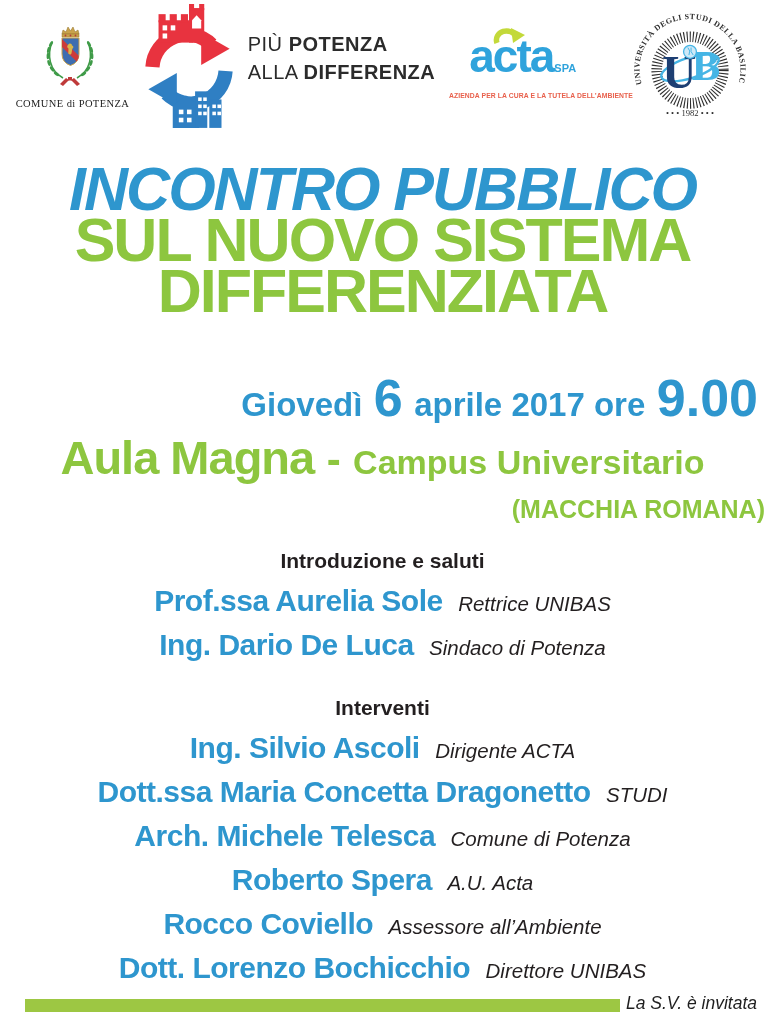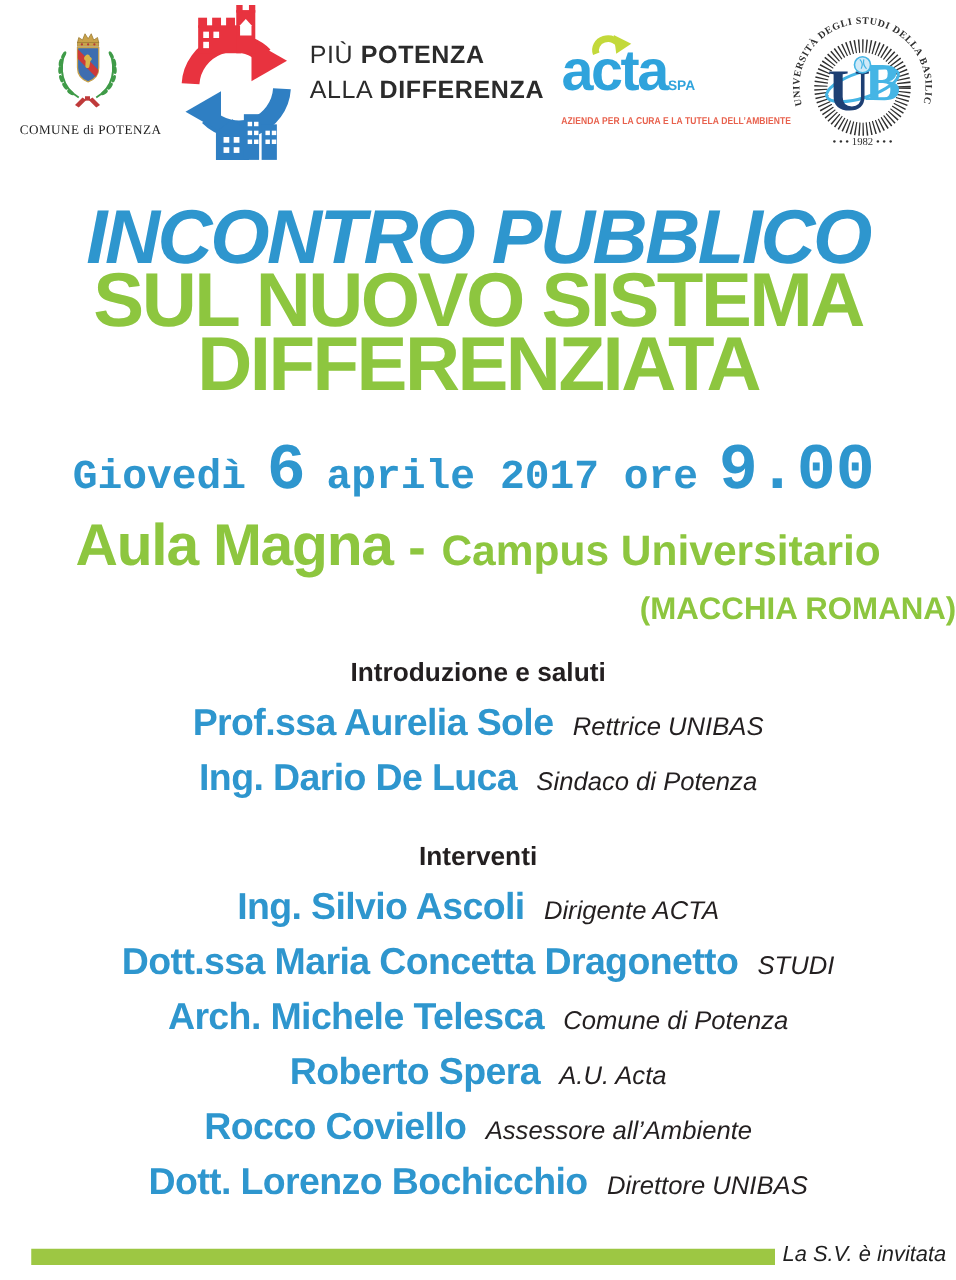--- a/index.html
+++ b/index.html
@@ -14,33 +14,33 @@
   .poster{position:relative;width:765px;height:1024px;overflow:hidden;background:#fff;}
 
   
   .logos{display:flex;justify-content:center;align-items:flex-start;padding-top:4px;gap:14px;height:142px;}
   .logo-comune{width:108px;text-align:center;margin-top:18px;}
   .logo-comune .caption{font-family:"Liberation Serif",serif;font-size:10.5px;color:#222;letter-spacing:.4px;margin-top:2px;white-space:nowrap;}
   .logo-piu{display:flex;align-items:flex-start;gap:8px;}
   .logo-piu-text{font-size:20px;color:#2b2b2b;letter-spacing:.5px;line-height:28px;margin-top:26px;white-space:nowrap;}
   .logo-piu-text b{font-weight:bold;}
   .logo-acta{margin-top:30px;width:168px;}
-  .acta-word{position:relative;font-weight:bold;font-size:46px;line-height:44px;color:var(--acta-blue);letter-spacing:-2px;display:inline-block;}
+  .acta-word{position:relative;font-weight:bold;font-size:46px;line-height:44px;color:var(--acta-blue);letter-spacing:-2px;display:inline-block;margin-left:20px;}
   .acta-arrow{position:absolute;left:23px;top:-9px;}
   .acta-spa{font-size:11px;font-weight:bold;letter-spacing:0;color:var(--acta-blue);margin-left:1px;}
   .acta-tagline{font-size:8px;font-weight:bold;color:var(--acta-red);white-space:nowrap;transform:scaleX(.85);transform-origin:left;margin-top:1px;letter-spacing:.1px;}
   .logo-unibas{margin-top:4px;}
 
   
   .title{margin-top:18px;text-align:center;font-weight:bold;font-size:61px;line-height:51px;letter-spacing:-2px;}
   .title .t-blue{color:var(--blue);font-style:italic;}
   .title .t-green{color:var(--green);}
 
   
-  .date-line{margin-top:30px;text-align:center;color:var(--blue);font-weight:bold;white-space:nowrap;font-family:Liberation Mono, monospace;}
+  .date-line{margin-top:51px;text-align:right;color:var(--blue);font-weight:bold;white-space:nowrap;}
   .date-line .sz-m{font-size:33px;}
   .date-line .sz-l{font-size:52px;margin:0 7px;}
   .venue-line{margin-top:2px;text-align:center;color:var(--green);font-weight:bold;white-space:nowrap;}
   .venue-main{font-size:47px;letter-spacing:-1px;}
   .venue-sep{font-size:42px;margin:0 8px;}
   .venue-secondary{font-size:34px;}
   .venue-note{margin-top:10px;text-align:right;color:var(--green);font-weight:bold;font-size:25px;letter-spacing:0;}
 
   
   .section{text-align:center;}

